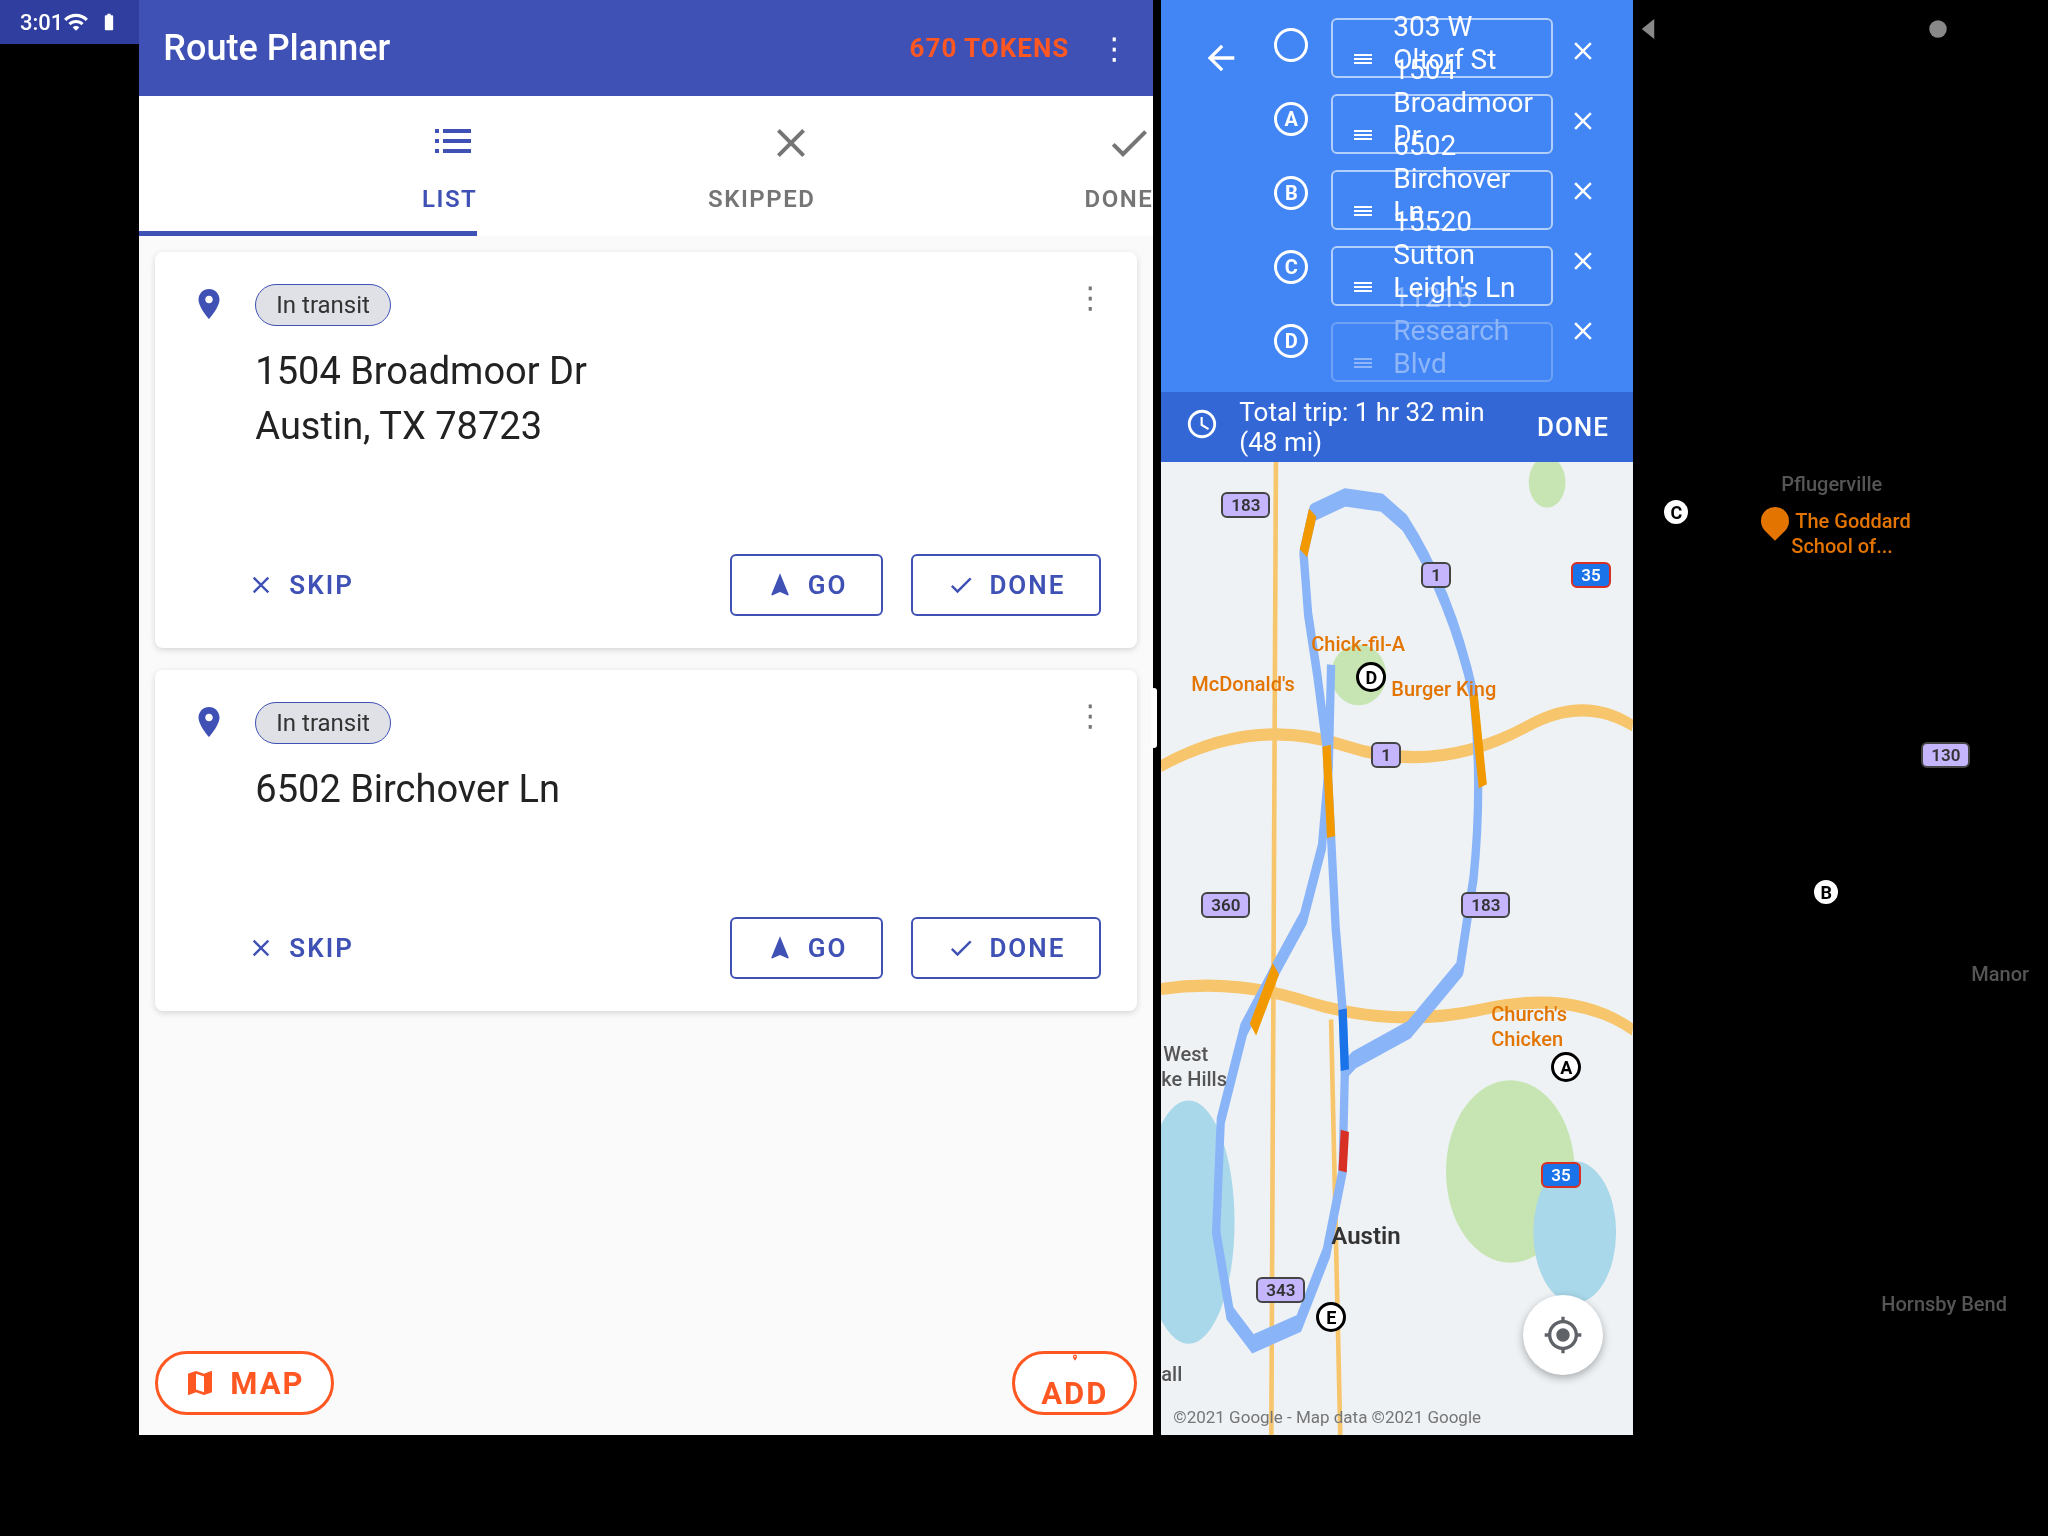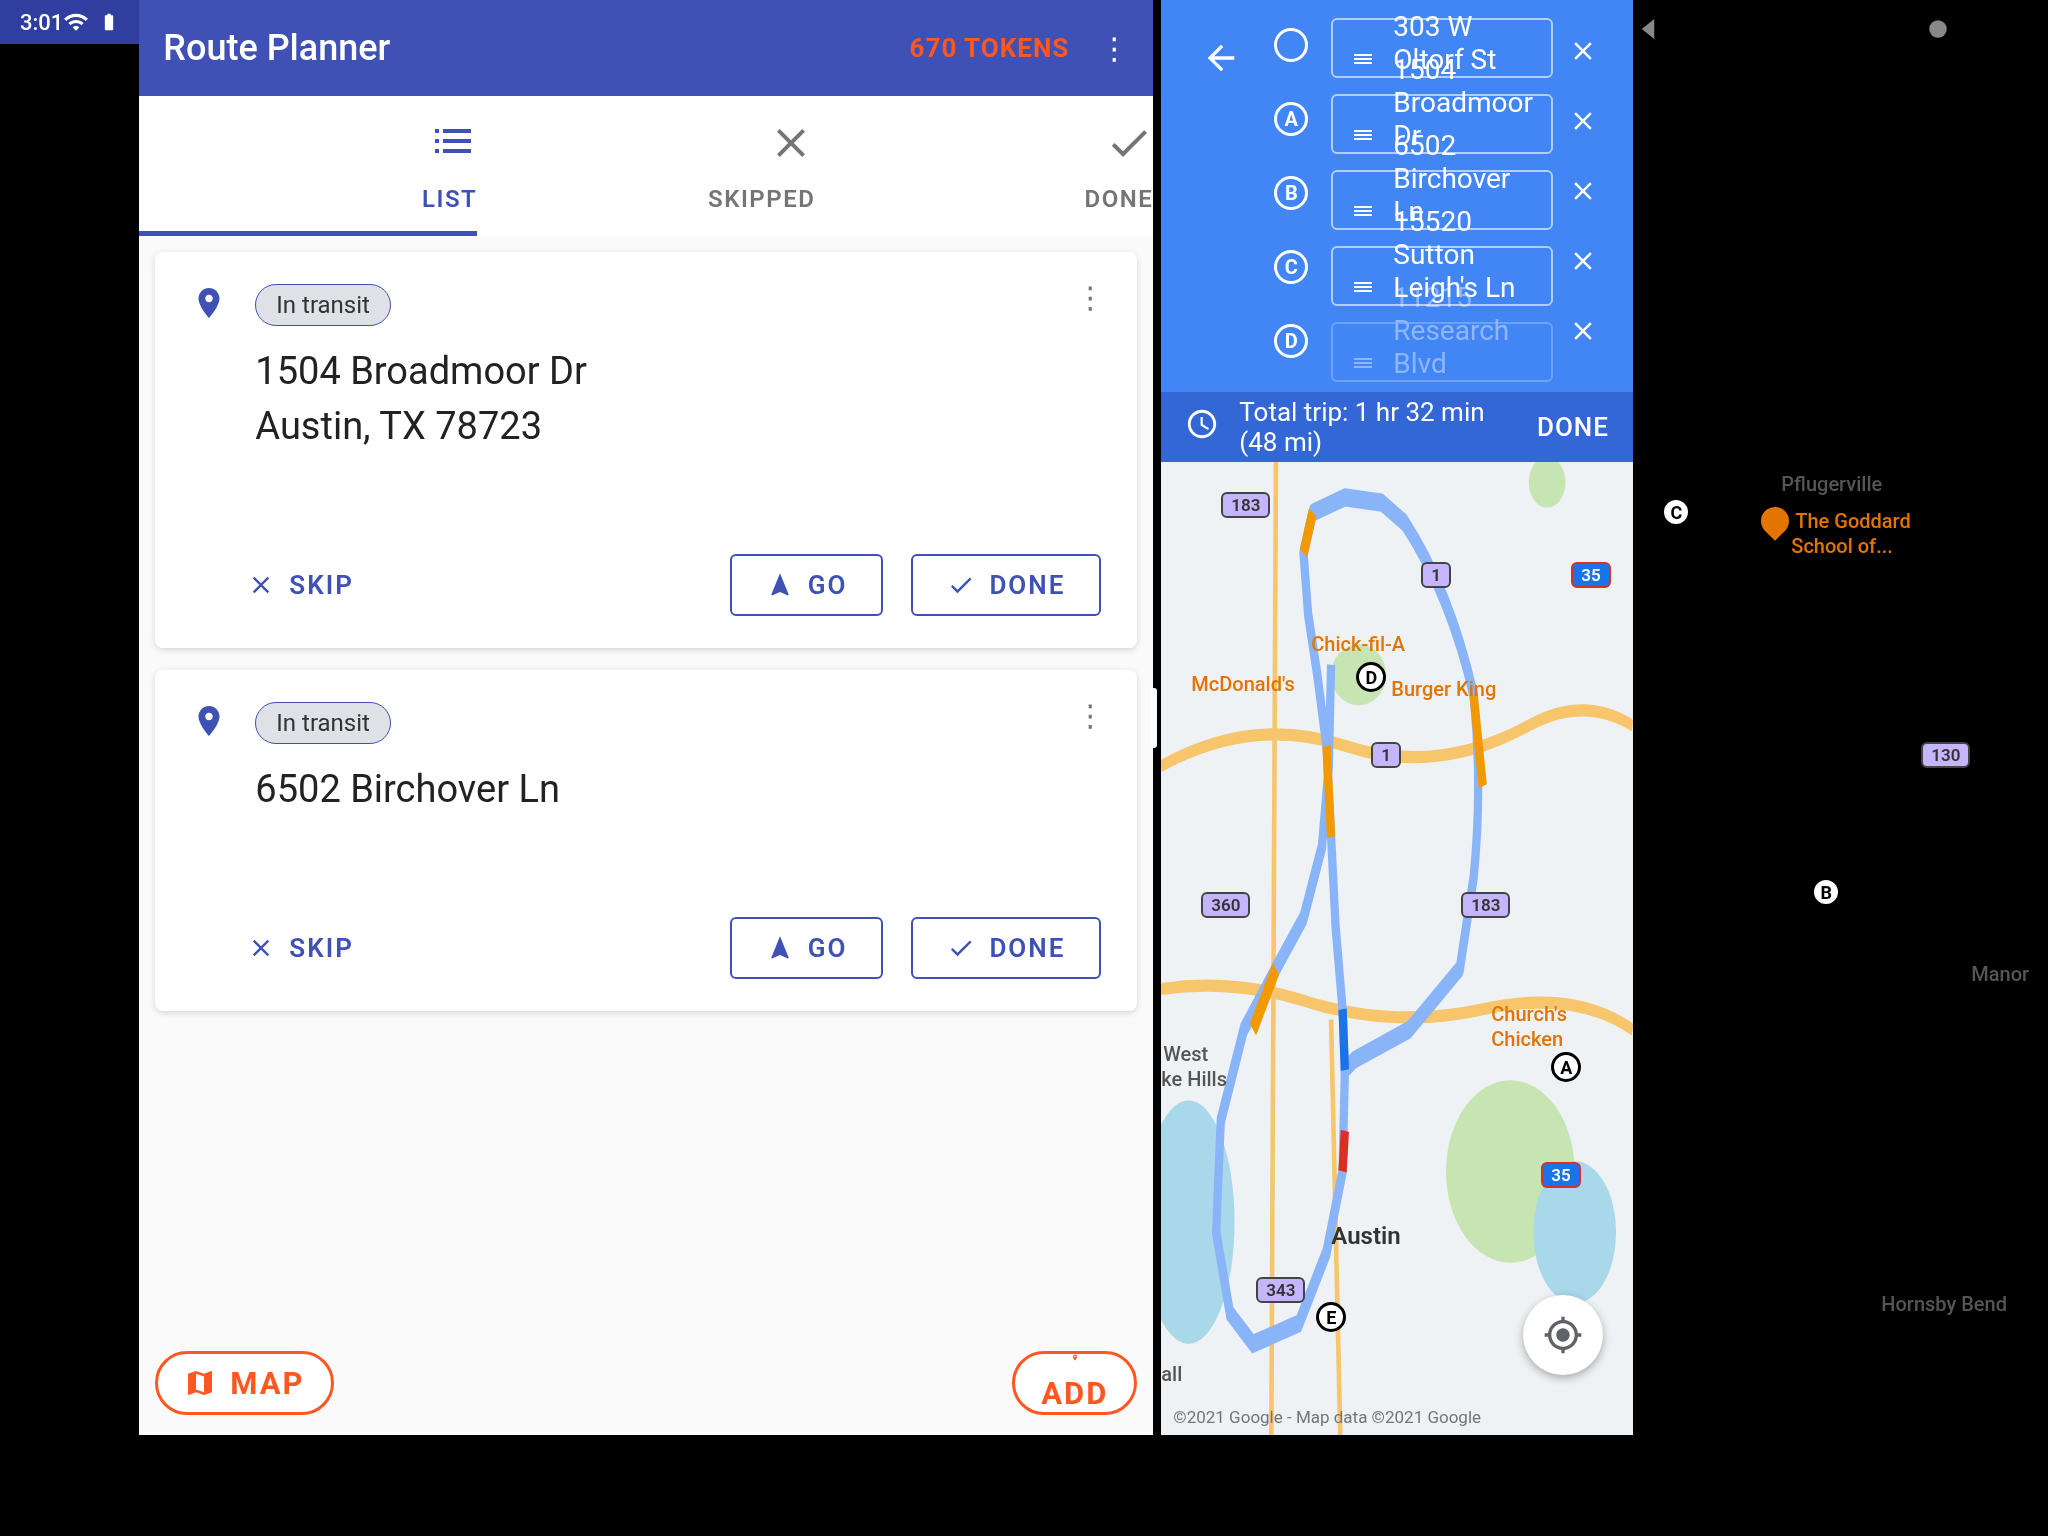--- a/index.html
+++ b/index.html
@@ -25,21 +25,21 @@
 .tabs { height:140px; display:flex; background:#fff; box-shadow:0 2px 3px rgba(0,0,0,0.1); }
 .tab { flex:1; display:flex; flex-direction:column; align-items:flex-end; justify-content:center; gap:14px; color:#757575; position:relative; cursor:pointer; }
 .tab.active { color:#3F51B5; }
 .tab.active::after { content:""; position:absolute; bottom:0; left:0; width:100%; height:5px; background:#3F51B5; }
 .tab .ticon svg { width:48px; height:48px; }
 .tab .tlabel { font-size:24px; font-weight:600; letter-spacing:1.5px; }
 
 .cards { flex:1; overflow:hidden; padding:16px; background:#fafafa; }
 .card { background:#fff; border-radius:8px; box-shadow:0 2px 6px rgba(0,0,0,0.15); padding:32px 36px; margin-bottom:22px; position:relative; }
 .card .dots { position:absolute; top:28px; right:32px; color:#757575; font-size:30px; }
-.card .row1 { display:flex; align-items:center; gap:28px; }
+.card .row1 { display:flex; align-items:flex-end; gap:28px; }
 .card .pin svg { width:36px; height:36px; fill:#3F51B5; }
 .card .chip { border:1.5px solid #3F51B5; background:#dfe1e6; color:#333; padding:6px 20px; border-radius:999px; font-size:24px; }
 .card .addr { margin-left:64px; margin-top:18px; font-size:38px; color:#222; line-height:1.45; }
 .card .btns { display:flex; justify-content:flex-end; align-items:center; gap:28px; margin-top:100px; }
 .card .btn { display:flex; align-items:center; gap:14px; color:#3F51B5; font-size:26px; font-weight:600; letter-spacing:2px; padding:14px 34px; cursor:pointer; }
 .card .btn.txt { margin-right:auto; margin-left:22px; }
 .card .btn.out { border:2px solid #3F51B5; border-radius:6px; }
 .card .btn svg { width:28px; height:28px; fill:#3F51B5; }
 
 

